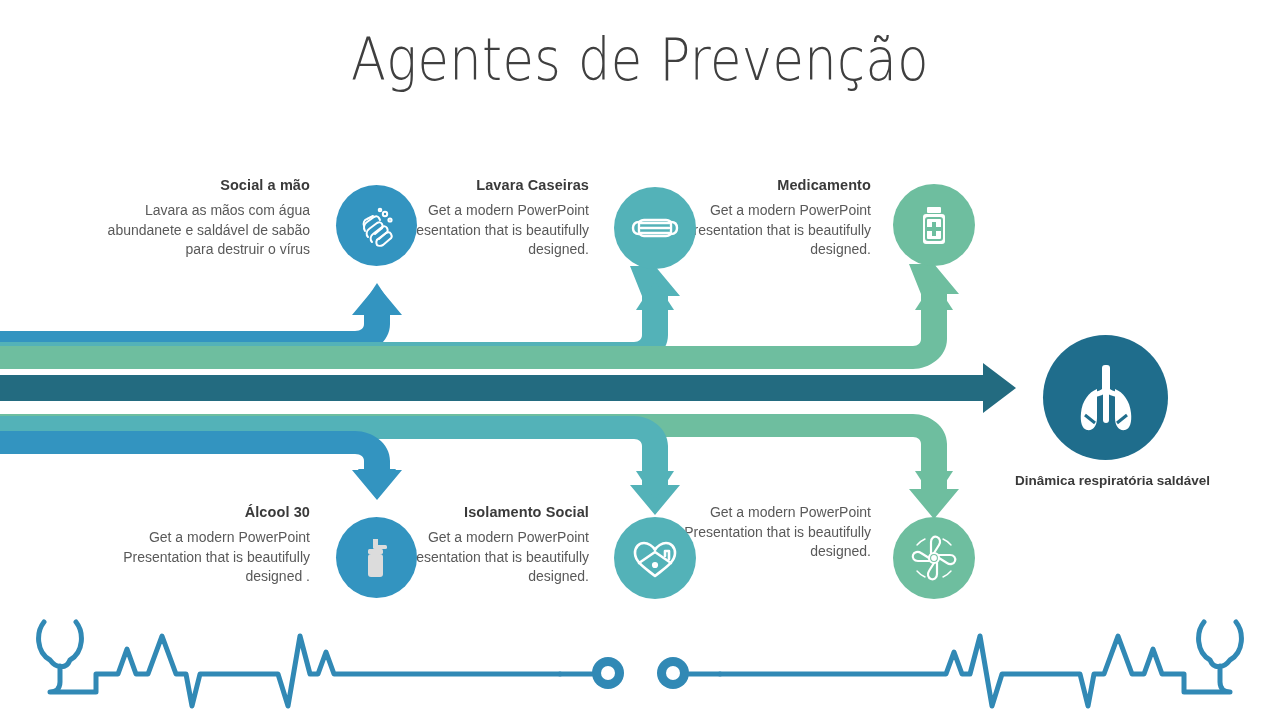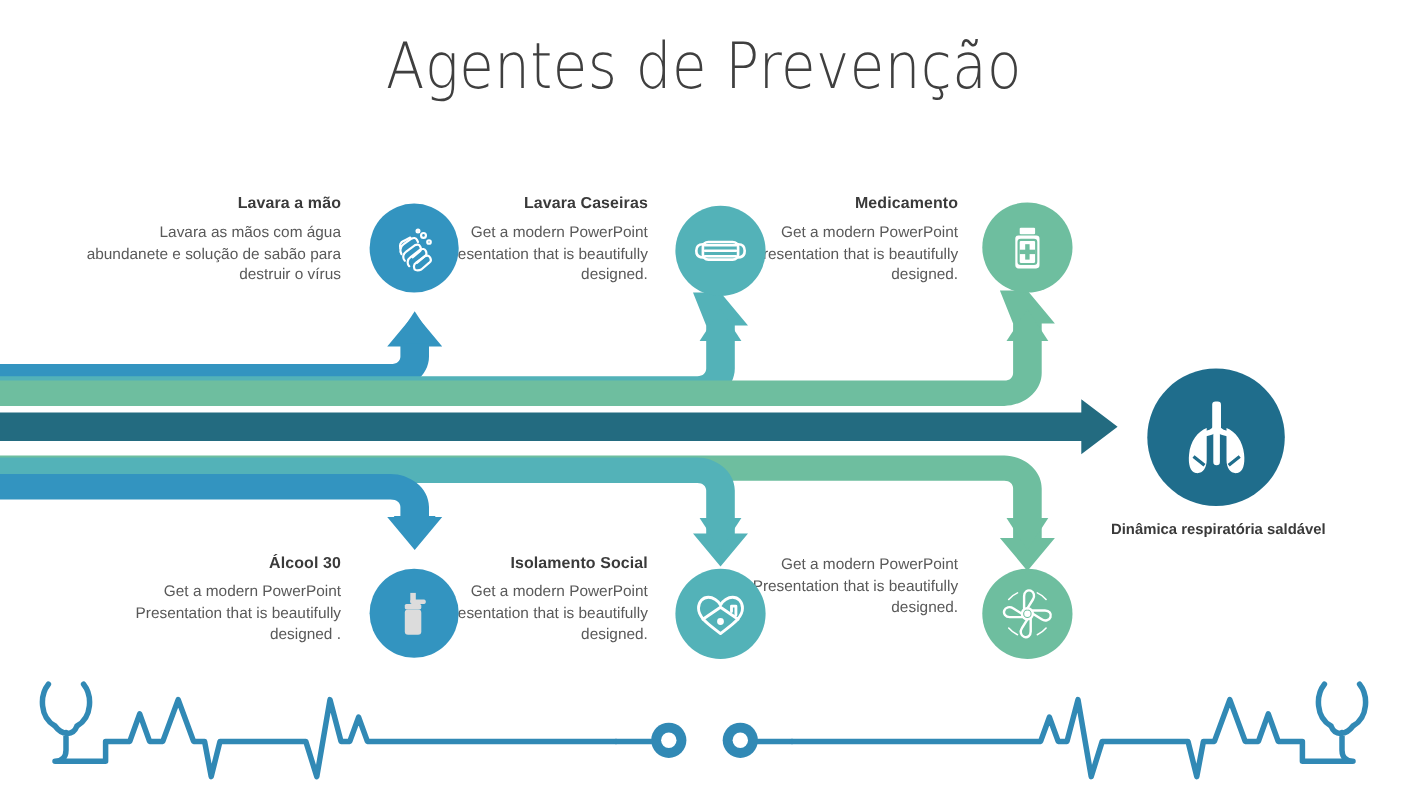--- a/index.html
+++ b/index.html
@@ -49,21 +49,21 @@
 
   .c-hands {left:336px;top:185px;width:81px;height:81px;background:#3394c0;}
   .c-mask  {left:614px;top:187px;width:82px;height:82px;background:#53b2b8;}
   .c-med   {left:893px;top:184px;width:82px;height:82px;background:#6ebe9f;}
   .c-alc   {left:336px;top:517px;width:81px;height:81px;background:#3394c0;}
   .c-iso   {left:614px;top:517px;width:82px;height:82px;background:#53b2b8;}
   .c-vent  {left:893px;top:517px;width:82px;height:82px;background:#6ebe9f;}
   .c-lungs {left:1043px;top:335px;width:125px;height:125px;background:#1f6d8c;}
 
   .lungs-label{
-    position:absolute;left:1010px;top:472px;width:200px;text-align:left;
+    position:absolute;left:1010px;top:472px;width:200px;text-align:right;
     font-size:13.5px;font-weight:bold;line-height:17px;color:#3a3a3a;
   }
 </style>
 </head>
 <body>
 
 <div id="slide">
 
   <div class="title">Agentes de Prevenção</div>
 
@@ -185,22 +185,22 @@
            L1230,692
            C1226,692 1220,690 1220,682
            L1220,666
            M1210,660 C1214,670 1224,668 1230,660
            M1204,622 C1196,632 1196,652 1210,660
            M1236,622 C1244,632 1244,652 1230,660"></path>
     </g>
   </svg>
 
   <div class="block b-top1">
-    <div class="hd">Lavara a mão</div>
-    <div class="bd">Lavara as mãos com água abundanete e solução de sabão para destruir o vírus</div>
+    <div class="hd">Social a mão</div>
+    <div class="bd">Lavara as mãos com água abundanete e saldável de sabão para destruir o vírus</div>
   </div>
   <div class="block b-top2">
     <div class="hd">Lavara Caseiras</div>
     <div class="bd">Get a modern PowerPoint Presentation that is beautifully designed.</div>
   </div>
   <div class="block b-top3">
     <div class="hd">Medicamento</div>
     <div class="bd">Get a modern PowerPoint Presentation that is beautifully designed.</div>
   </div>
 

